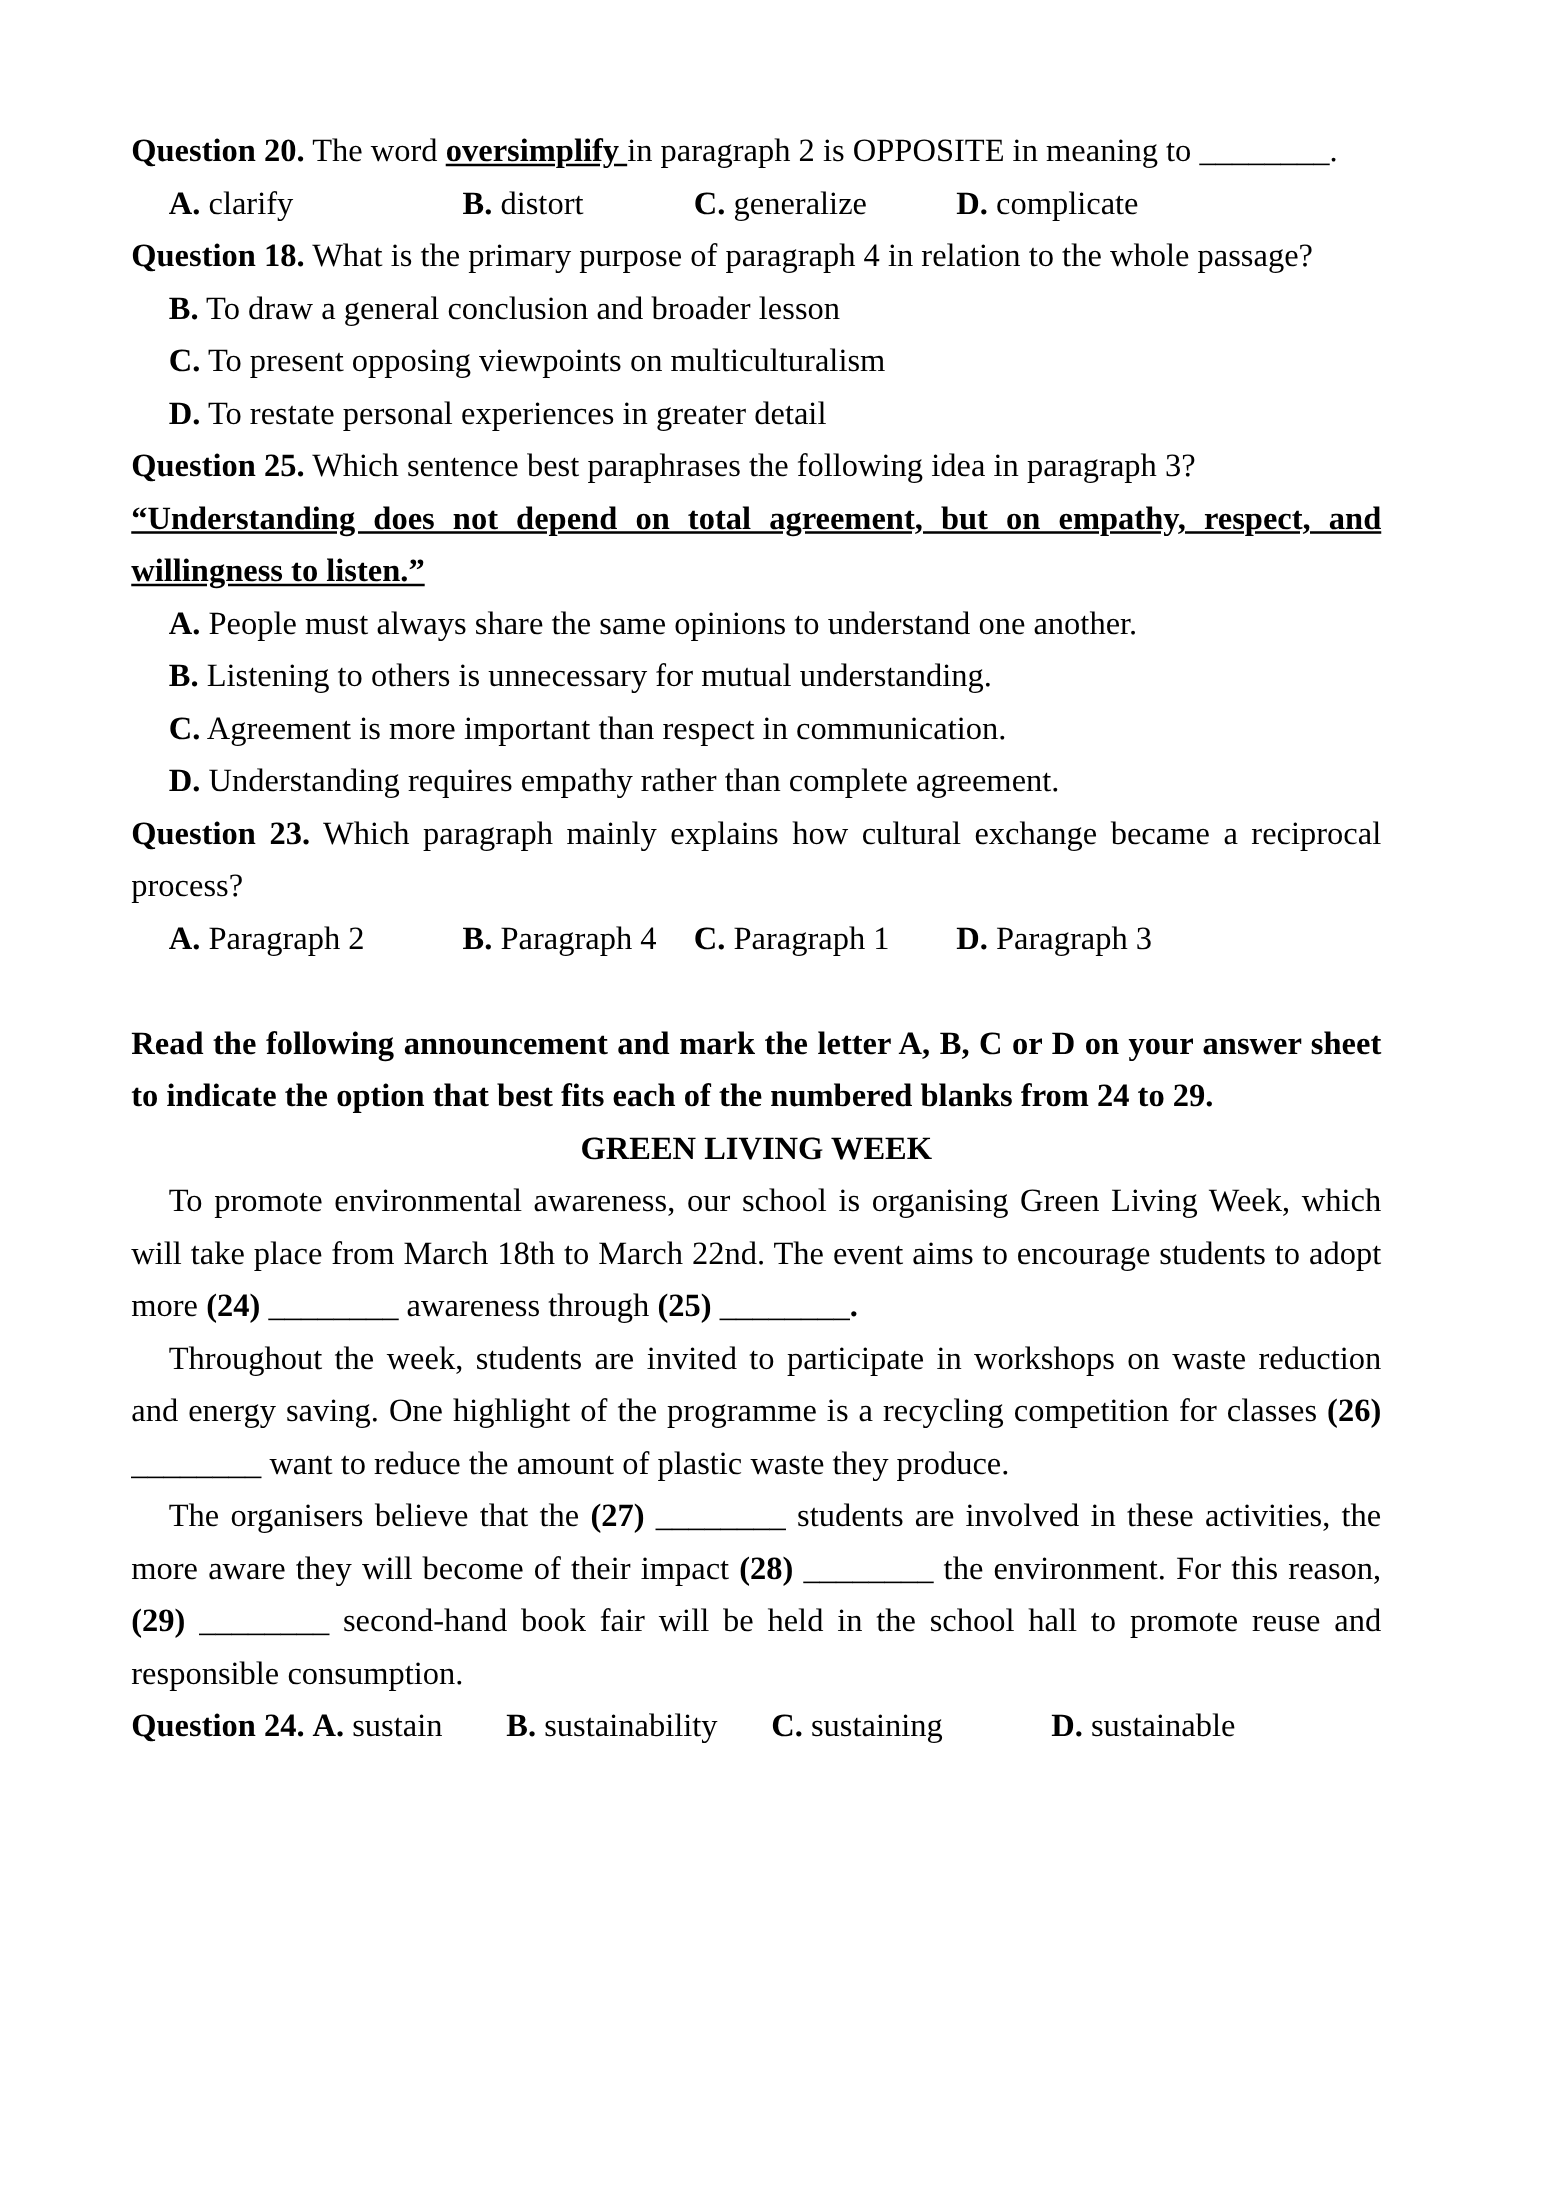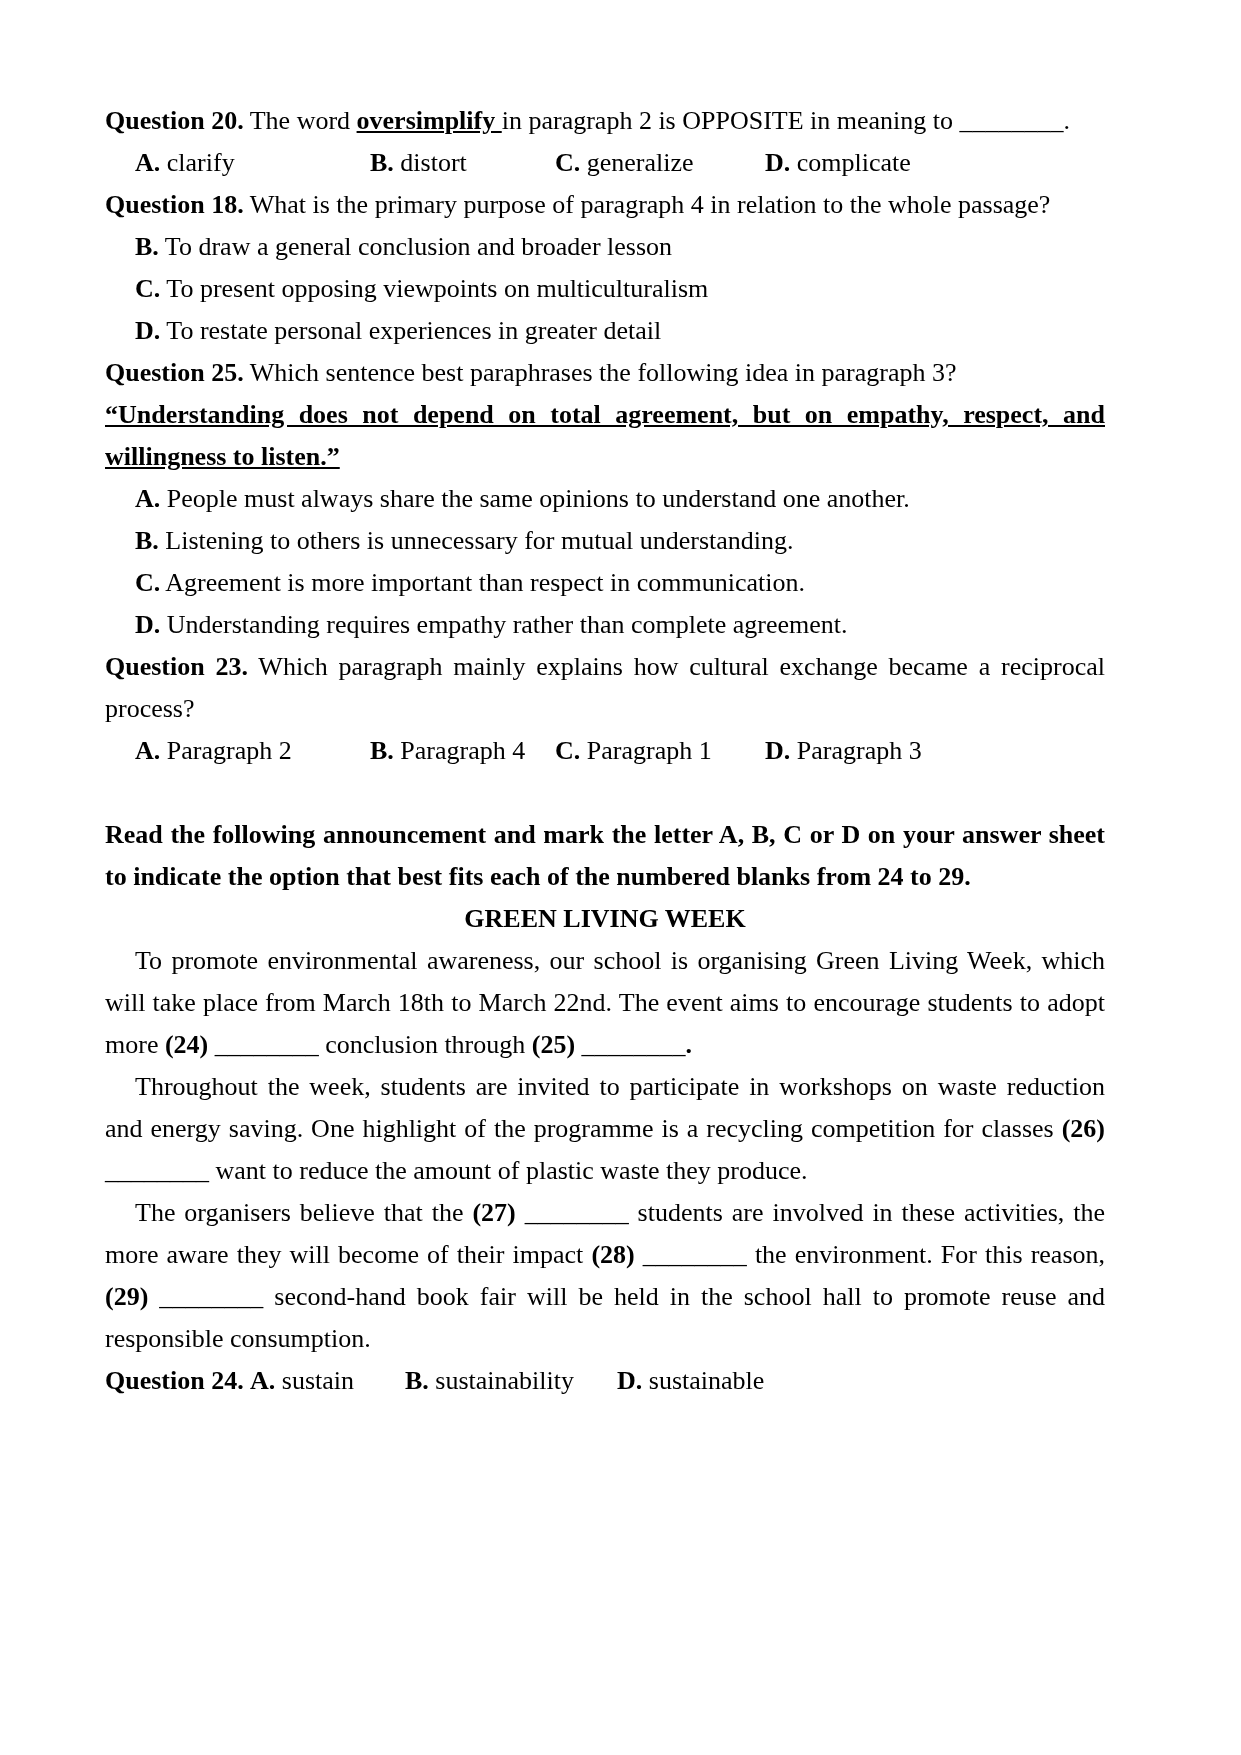--- a/index.html
+++ b/index.html
@@ -27,21 +27,21 @@
   .cD { flex: 1; }
   .quote { text-align: justify; }
   .instruction { margin-top: 42px; text-align: justify; }
   .title { text-align: center; font-weight: bold; }
   .para { text-align: justify; text-indent: 30px; }
   .q24-row { display: flex; line-height: 42px; }
   .cQ  { width: 145px; }
   .c24a { width: 155px; }
   .c24b { width: 212px; }
   .c24c { width: 210px; }
-  .c24d { flex: 1; }
+  .c24d { flex: 1; margin-left: 14px; }
 </style>
 </head>
 <body>
 
 <div class="page">
 
   <p class="stem"><span class="b">Question 20.</span><span> The word </span><span class="b u">oversimplify </span><span>in paragraph 2 is OPPOSITE in meaning to ________.</span></p>
   <div class="opt-row">
     <span class="cell cA"><span class="b">A.</span><span> clarify</span></span>
     <span class="cell cB"><span class="b">B.</span><span> distort</span></span>
@@ -66,24 +66,25 @@
     <span class="cell cA"><span class="b">A.</span><span> Paragraph 2</span></span>
     <span class="cell cB"><span class="b">B.</span><span> Paragraph 4</span></span>
     <span class="cell cC"><span class="b">C.</span><span> Paragraph 1</span></span>
     <span class="cell cD"><span class="b">D.</span><span> Paragraph 3</span></span>
   </div>
 
   <p class="instruction"><span class="b">Read the following announcement and mark the letter A, B, C or D on your answer sheet to indicate the option that best fits each of the numbered blanks from 24 to 29.</span></p>
 
   <p class="title">GREEN LIVING WEEK</p>
 
-  <p class="para"><span>To promote environmental awareness, our school is organising Green Living Week, which will take place from March 18th to March 22nd. The event aims to encourage students to adopt more </span><span class="b">(24)</span><span> ________ conclusion through </span><span class="b">(25)</span><span> ________</span><span class="b">.</span></p>
+  <p class="para"><span>To promote environmental awareness, our school is organising Green Living Week, which will take place from March 18th to March 22nd. The event aims to encourage students to adopt more </span><span class="b">(24)</span><span> ________ awareness through </span><span class="b">(25)</span><span> ________</span><span class="b">.</span></p>
   <p class="para"><span>Throughout the week, students are invited to participate in workshops on waste reduction and energy saving. One highlight of the programme is a recycling competition for classes </span><span class="b">(26)</span><span> ________ want to reduce the amount of plastic waste they produce.</span></p>
   <p class="para"><span>The organisers believe that the </span><span class="b">(27)</span><span> ________ students are involved in these activities, the more aware they will become of their impact </span><span class="b">(28)</span><span> ________ the environment. For this reason, </span><span class="b">(29)</span><span> ________ second-hand book fair will be held in the school hall to promote reuse and responsible consumption.</span></p>
 
   <div class="q24-row">
     <span class="cell cQ"><span class="b">Question 24.</span></span>
     <span class="cell c24a"><span class="b">A.</span><span> sustain</span></span>
     <span class="cell c24b"><span class="b">B.</span><span> sustainability</span></span>
+    <span class="cell c24c"><span class="b">C.</span><span> sustaining</span></span>
     <span class="cell c24d"><span class="b">D.</span><span> sustainable</span></span>
   </div>
 
 </div>
 
 </body></html>

